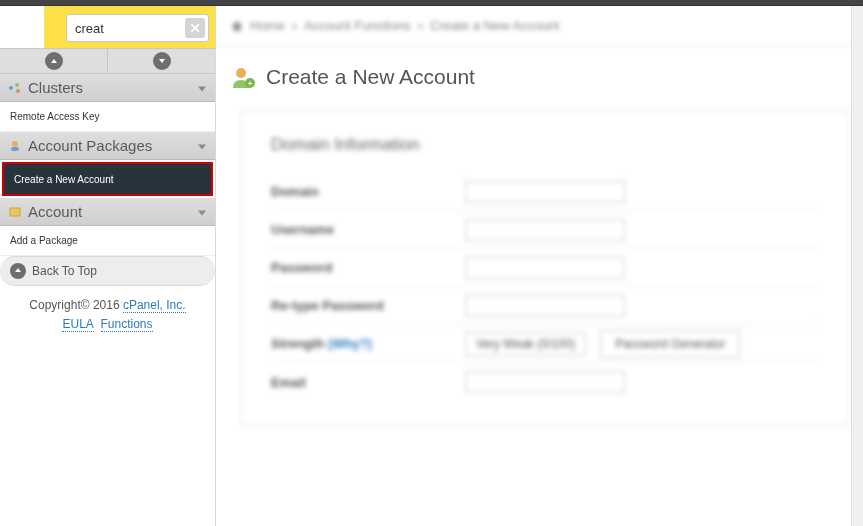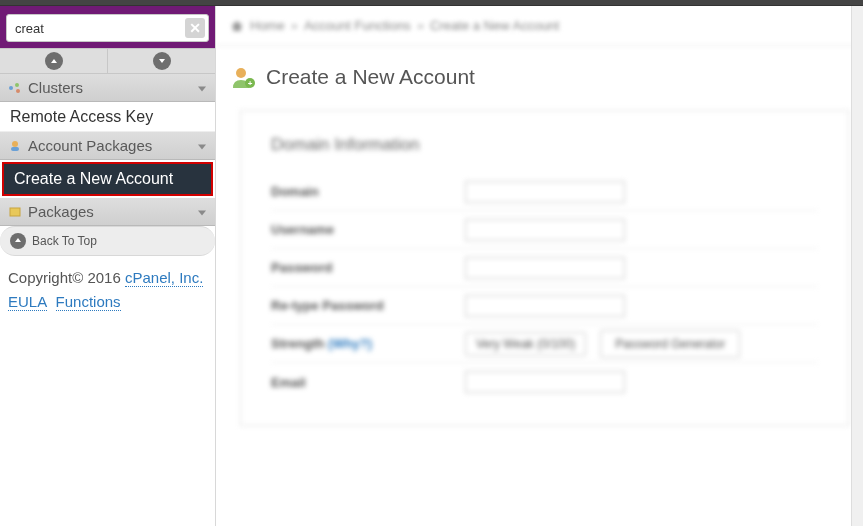--- a/index.html
+++ b/index.html
@@ -25,22 +25,23 @@
   }
   
   .sidebar {
     width: 216px;
     background: #fff;
     border-right: 1px solid #d8d8d8;
     display: flex;
     flex-direction: column;
   }
   .search-wrap {
-    padding: 8px 6px 6px 6px;
-    background: #701a75;
+    padding: 8px 6px 6px 22px;
+    background: #fde047;
+    margin-left: 44px;
   }
   .search-box {
     position: relative;
   }
   .search-input {
     width: 100%;
     height: 28px;
     border: 1px solid #c7c7c7;
     border-radius: 3px;
     padding: 0 30px 0 8px;
@@ -112,21 +113,21 @@
     right: 8px;
     top: 50%;
     transform: translateY(-50%);
     color: #8a8a8a;
   }
   .menu-item {
     height: 30px;
     padding: 0 10px;
     display: flex;
     align-items: center;
-    font-size: 16px;
+    font-size: 10px;
     color: #333;
     border-bottom: 1px solid #eee;
     cursor: pointer;
     background: #fff;
   }
   .menu-item.selected {
     background: #28333e;
     color: #fff;
   }
   .highlight-wrap {
@@ -154,21 +155,22 @@
     width: 16px;
     height: 16px;
     background: #6e6e6e;
     border-radius: 50%;
     display: inline-flex;
     align-items: center;
     justify-content: center;
     margin-right: 6px;
   }
   .footer-text {
-    font-size: 15px;
+    text-align: center;
+    font-size: 12px;
     color: #555;
     padding: 10px 8px 0 8px;
     line-height: 1.6;
   }
   .footer-text a, .link {
     color: #2d7abf;
     text-decoration: none;
     border-bottom: 1px dotted #2d7abf;
   }
   
@@ -332,28 +334,29 @@
     <div class="highlight-wrap">
       <div class="menu-item selected">Create a New Account</div>
     </div>
 
     <div class="section-head">
       <span class="ico">
         <svg viewBox="0 0 14 14" width="14" height="14">
             <rect x="2" y="3" width="10" height="8" fill="#e8c85a" stroke="#c7a43f"></rect>
           </svg>
       </span>
-      <span>Packages</span>
+      <span>Account</span>
       <span class="chev">
         <svg width="10" height="10" viewBox="0 0 10 10" fill="#8a8a8a">
             <polygon points="1,3 9,3 5,8"></polygon>
           </svg>
       </span>
     </div>
 
+    <div class="menu-item">Add a Package</div>
 
     <div class="back-top">
       <span class="bt-ico">
         <svg width="8" height="8" viewBox="0 0 8 8" fill="#fff">
             <polygon points="4,1 7,5 1,5"></polygon>
           </svg>
       </span>
       <span>Back To Top</span>
     </div>
 

